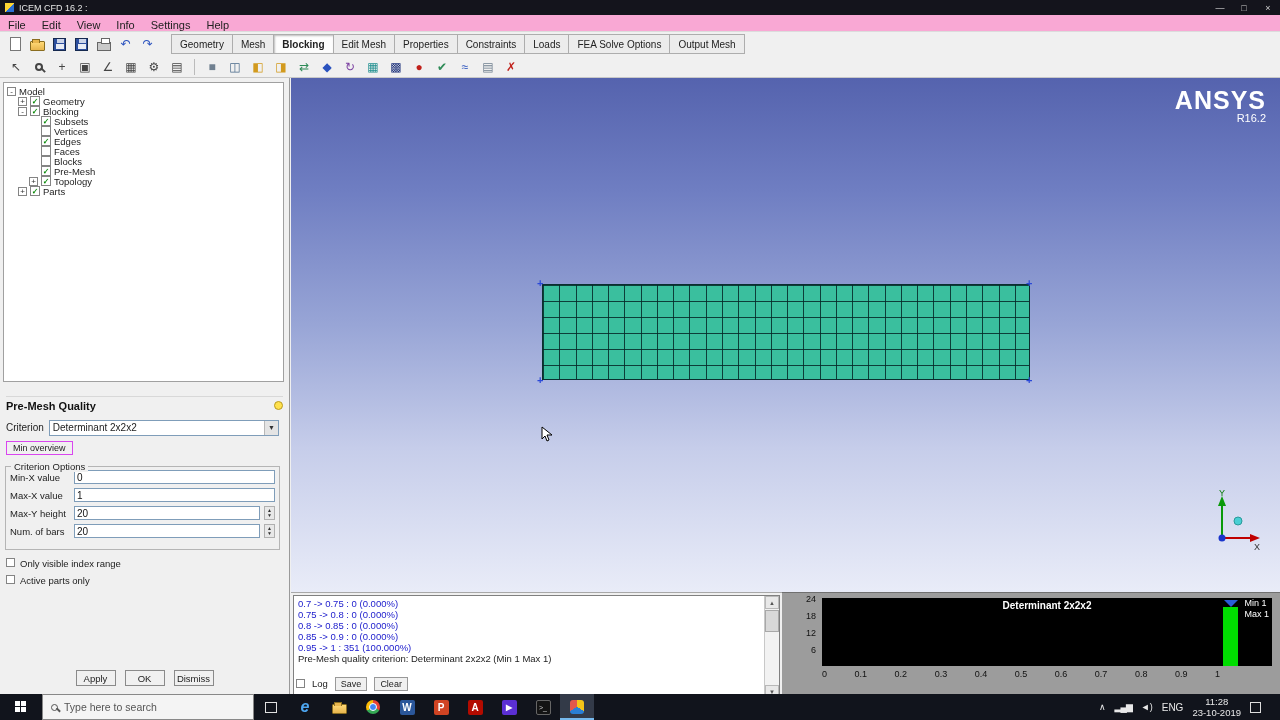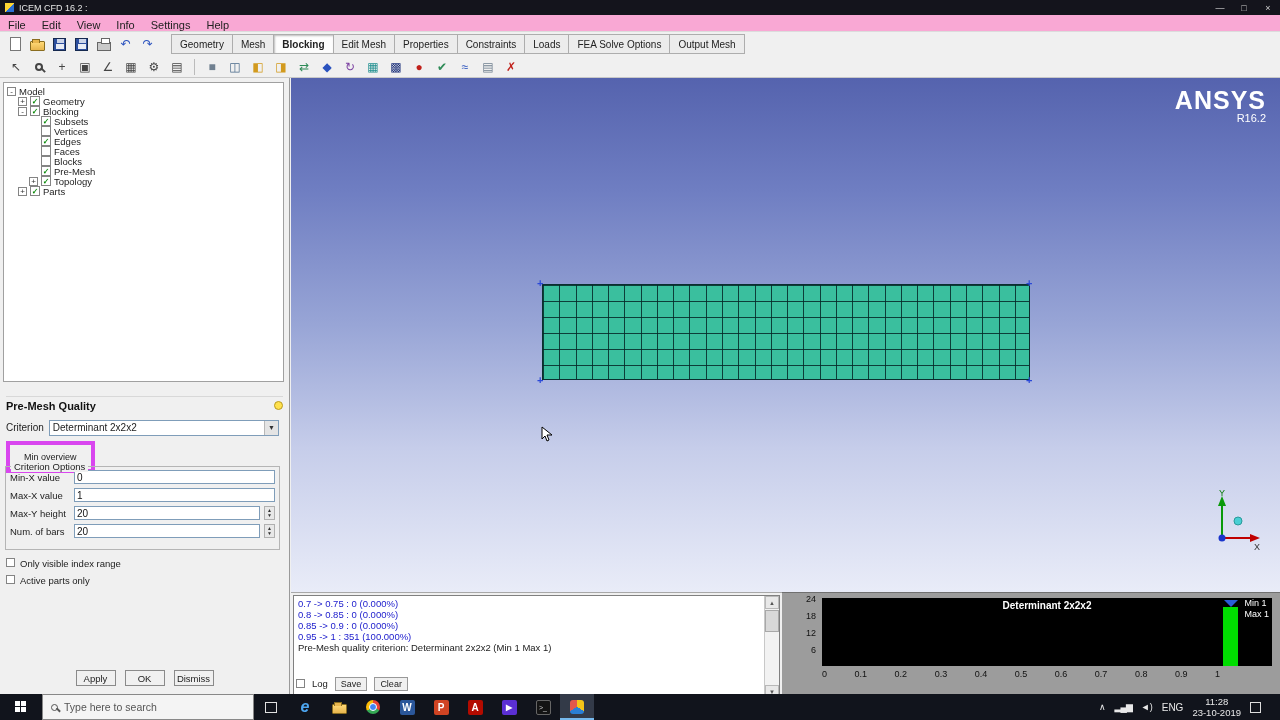--- a/index.html
+++ b/index.html
@@ -55,21 +55,21 @@
   .exp { width:9px; height:9px; min-width:9px; border:1px solid #848484; background:#fff; font-size:8px; line-height:7px; text-align:center; color:#333; }
   .exp.noexp { visibility:hidden; }
   .cb { width:10px; height:10px; min-width:10px; border:1px solid #848484; background:#fff; font-size:8px; line-height:9px; text-align:center; color:#0a8a0a; font-weight:bold; }
   .cb.checked::after { content:"✓"; }
 
   .q-header { position:absolute; top:318px; left:6px; right:6px; height:15px; border-top:1px solid #d8d8d8; padding-top:3px; font-weight:bold; font-size:11px; color:#111; display:flex; justify-content:space-between; align-items:center; }
   .i-bulb { width:9px; height:9px; border-radius:50%; background:#ffe14d; border:1px solid #b89a20; }
   .q-criterion { position:absolute; top:341px; left:6px; right:10px; height:17px; display:flex; align-items:center; gap:5px; font-size:10px; color:#222; }
   .combo { flex:1; height:16px; background:#fff; border:1px solid #7f9db9; display:flex; align-items:center; justify-content:space-between; padding-left:3px; font-size:10px; }
   .combo-arrow { width:14px; height:14px; background:#e4e4e4; border-left:1px solid #b8b8b8; display:flex; align-items:center; justify-content:center; font-size:7px; color:#333; }
-  .min-overview { position:absolute; top:363px; left:6px; height:32px; padding:0 14px; font-size:9px; background:#f0f0f0; border:4px solid #d946ef; color:#222; display:flex; align-items:center; }
+  .min-overview { position:absolute; top:363px; left:6px; height:14px; padding:0 6px; font-size:9px; background:#f0f0f0; border:1px solid #d946ef; color:#222; display:flex; align-items:center; }
 
   .fieldset { position:absolute; top:388px; left:5px; right:9px; height:84px; border:1px solid #b5b5b5; }
   .legend { position:absolute; top:-6px; left:5px; background:#f0f0f0; padding:0 3px; font-size:9.5px; color:#222; }
   .frow { display:flex; align-items:center; height:16px; margin:2px 4px 0 4px; gap:4px; font-size:9.5px; color:#222; }
   .flabel { width:60px; }
   .finput { flex:1; height:14px; border:1px solid #7f9db9; font-size:10px; font-family:"Liberation Sans",sans-serif; padding:0 2px; background:#fff; color:#111; }
   .spin { width:11px; height:14px; border:1px solid #b0b0b0; background:#e8e8e8; display:flex; flex-direction:column; align-items:center; justify-content:center; font-size:5px; line-height:5px; color:#333; }
 
   .opt-row { position:absolute; left:6px; display:flex; align-items:flex-start; gap:5px; font-size:9.5px; color:#222; }
   .q-buttons { position:absolute; bottom:8px; left:0; right:0; display:flex; justify-content:center; gap:9px; }
@@ -370,20 +370,21 @@
       <text x="52" y="62" font-size="9" fill="#333">X</text>
       <circle cx="20" cy="50" r="3.5" fill="#1a35cc"></circle>
       <circle cx="36" cy="33" r="4" fill="#49cfd4" stroke="#2a9a9a"></circle>
     </svg>
   </div>
 
   <div class="log-region">
     <div class="log-box">
       <div class="log-lines">
         <div>0.7 -&gt; 0.75 : 0 (0.000%)</div>
+        <div>0.75 -&gt; 0.8 : 0 (0.000%)</div>
         <div>0.8 -&gt; 0.85 : 0 (0.000%)</div>
         <div>0.85 -&gt; 0.9 : 0 (0.000%)</div>
         <div>0.95 -&gt; 1 : 351 (100.000%)</div>
         <div class="last">Pre-Mesh quality criterion: Determinant 2x2x2 (Min 1 Max 1)</div>
       </div>
       <div class="log-scroll">
         <span class="scr-btn scr-up">▲</span>
         <span class="scr-thumb"></span>
         <span class="scr-btn scr-down">▼</span>
       </div>

